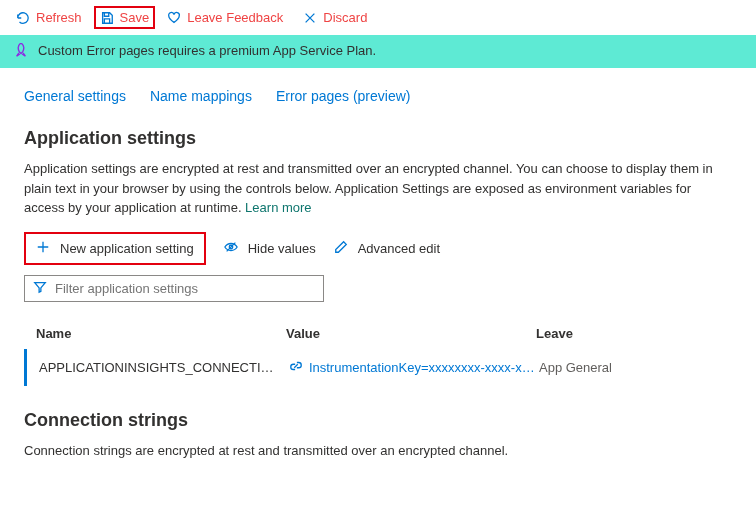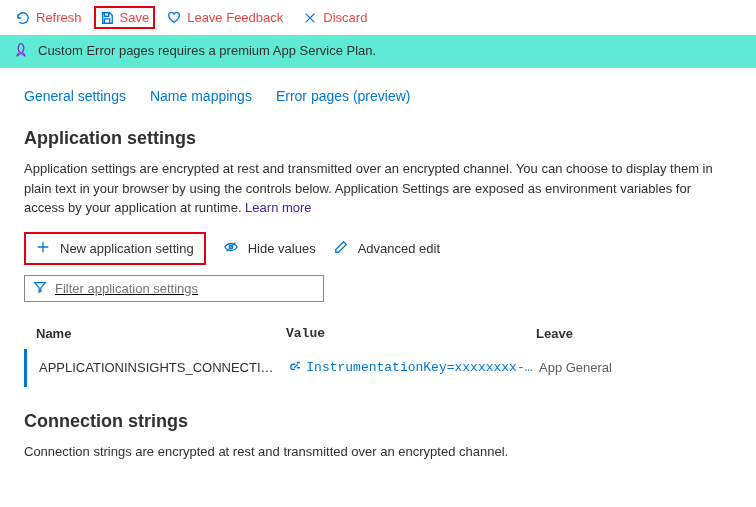--- a/index.html
+++ b/index.html
@@ -10,31 +10,31 @@
 .red-box { border: 2px solid #e3000f; padding: 2px 4px; }
 .banner { background: #5eead4; padding: 8px 14px; display: flex; align-items: flex-start; gap: 10px; font-size: 13px; }
 .banner .ico { color: #8a2be2; }
 .tabs { display: flex; gap: 24px; padding: 14px 24px 0; }
 .tab { color: #0078d4; padding: 6px 0; cursor: pointer; font-size: 14px; }
 .tab.active { border-bottom: 3px solid #0078d4; }
 .tab .dirty { color: #c239b3; }
 .content { padding: 18px 24px; }
 h2 { font-size: 18px; font-weight: 600; margin-bottom: 10px; }
 .desc { font-size: 13px; line-height: 1.5; margin-bottom: 14px; }
-.desc a { color: #4c1d95; text-decoration: none; }
+.desc a { color: #0f766e; text-decoration: none; }
 .actions { display: flex; gap: 18px; align-items: center; margin-bottom: 10px; }
 .action-btn { display: flex; align-items: center; gap: 10px; color: #323130; cursor: pointer; font-size: 13px; }
 .action-btn .ico { color: #0078d4; }
 .action-btn.boxed { border: 2px solid #e3000f; padding: 6px 10px; }
 .filter { display: flex; align-items: center; gap: 8px; border: 1px solid #8a8886; padding: 4px 8px; width: 300px; margin-bottom: 16px; }
-.filter input { border: none; outline: none; flex: 1; font-size: 13px; text-decoration: underline; }
+.filter input { border: none; outline: none; flex: 1; font-size: 13px; }
 .filter .ico { color: #0078d4; }
 .table-header { display: flex; padding: 8px 12px; font-weight: 600; font-size: 13px; }
 .col-name { flex: 0 0 250px; }
-.col-value { flex: 0 0 250px; font-family: Liberation Mono, monospace; }
+.col-value { flex: 0 0 250px; }
 .col-source { flex: 1; }
 .table-row { display: flex; padding: 10px 12px; border-left: 3px solid #0078d4; background: #fff; font-size: 13px; align-items: center; }
 .table-row .col-name { overflow: hidden; text-overflow: ellipsis; white-space: nowrap; padding-right: 8px; }
 .table-row .col-value { color: #0078d4; display: flex; align-items: center; gap: 6px; overflow: hidden; white-space: nowrap; text-align: center; }
 .table-row .col-value span { overflow: hidden; text-overflow: ellipsis; }
 .table-row .col-source { color: #605e5c; }
 svg { width: 14px; height: 14px; stroke: currentColor; stroke-width: 1.5; fill: none; }
 </style>
 </head>
 <body>

